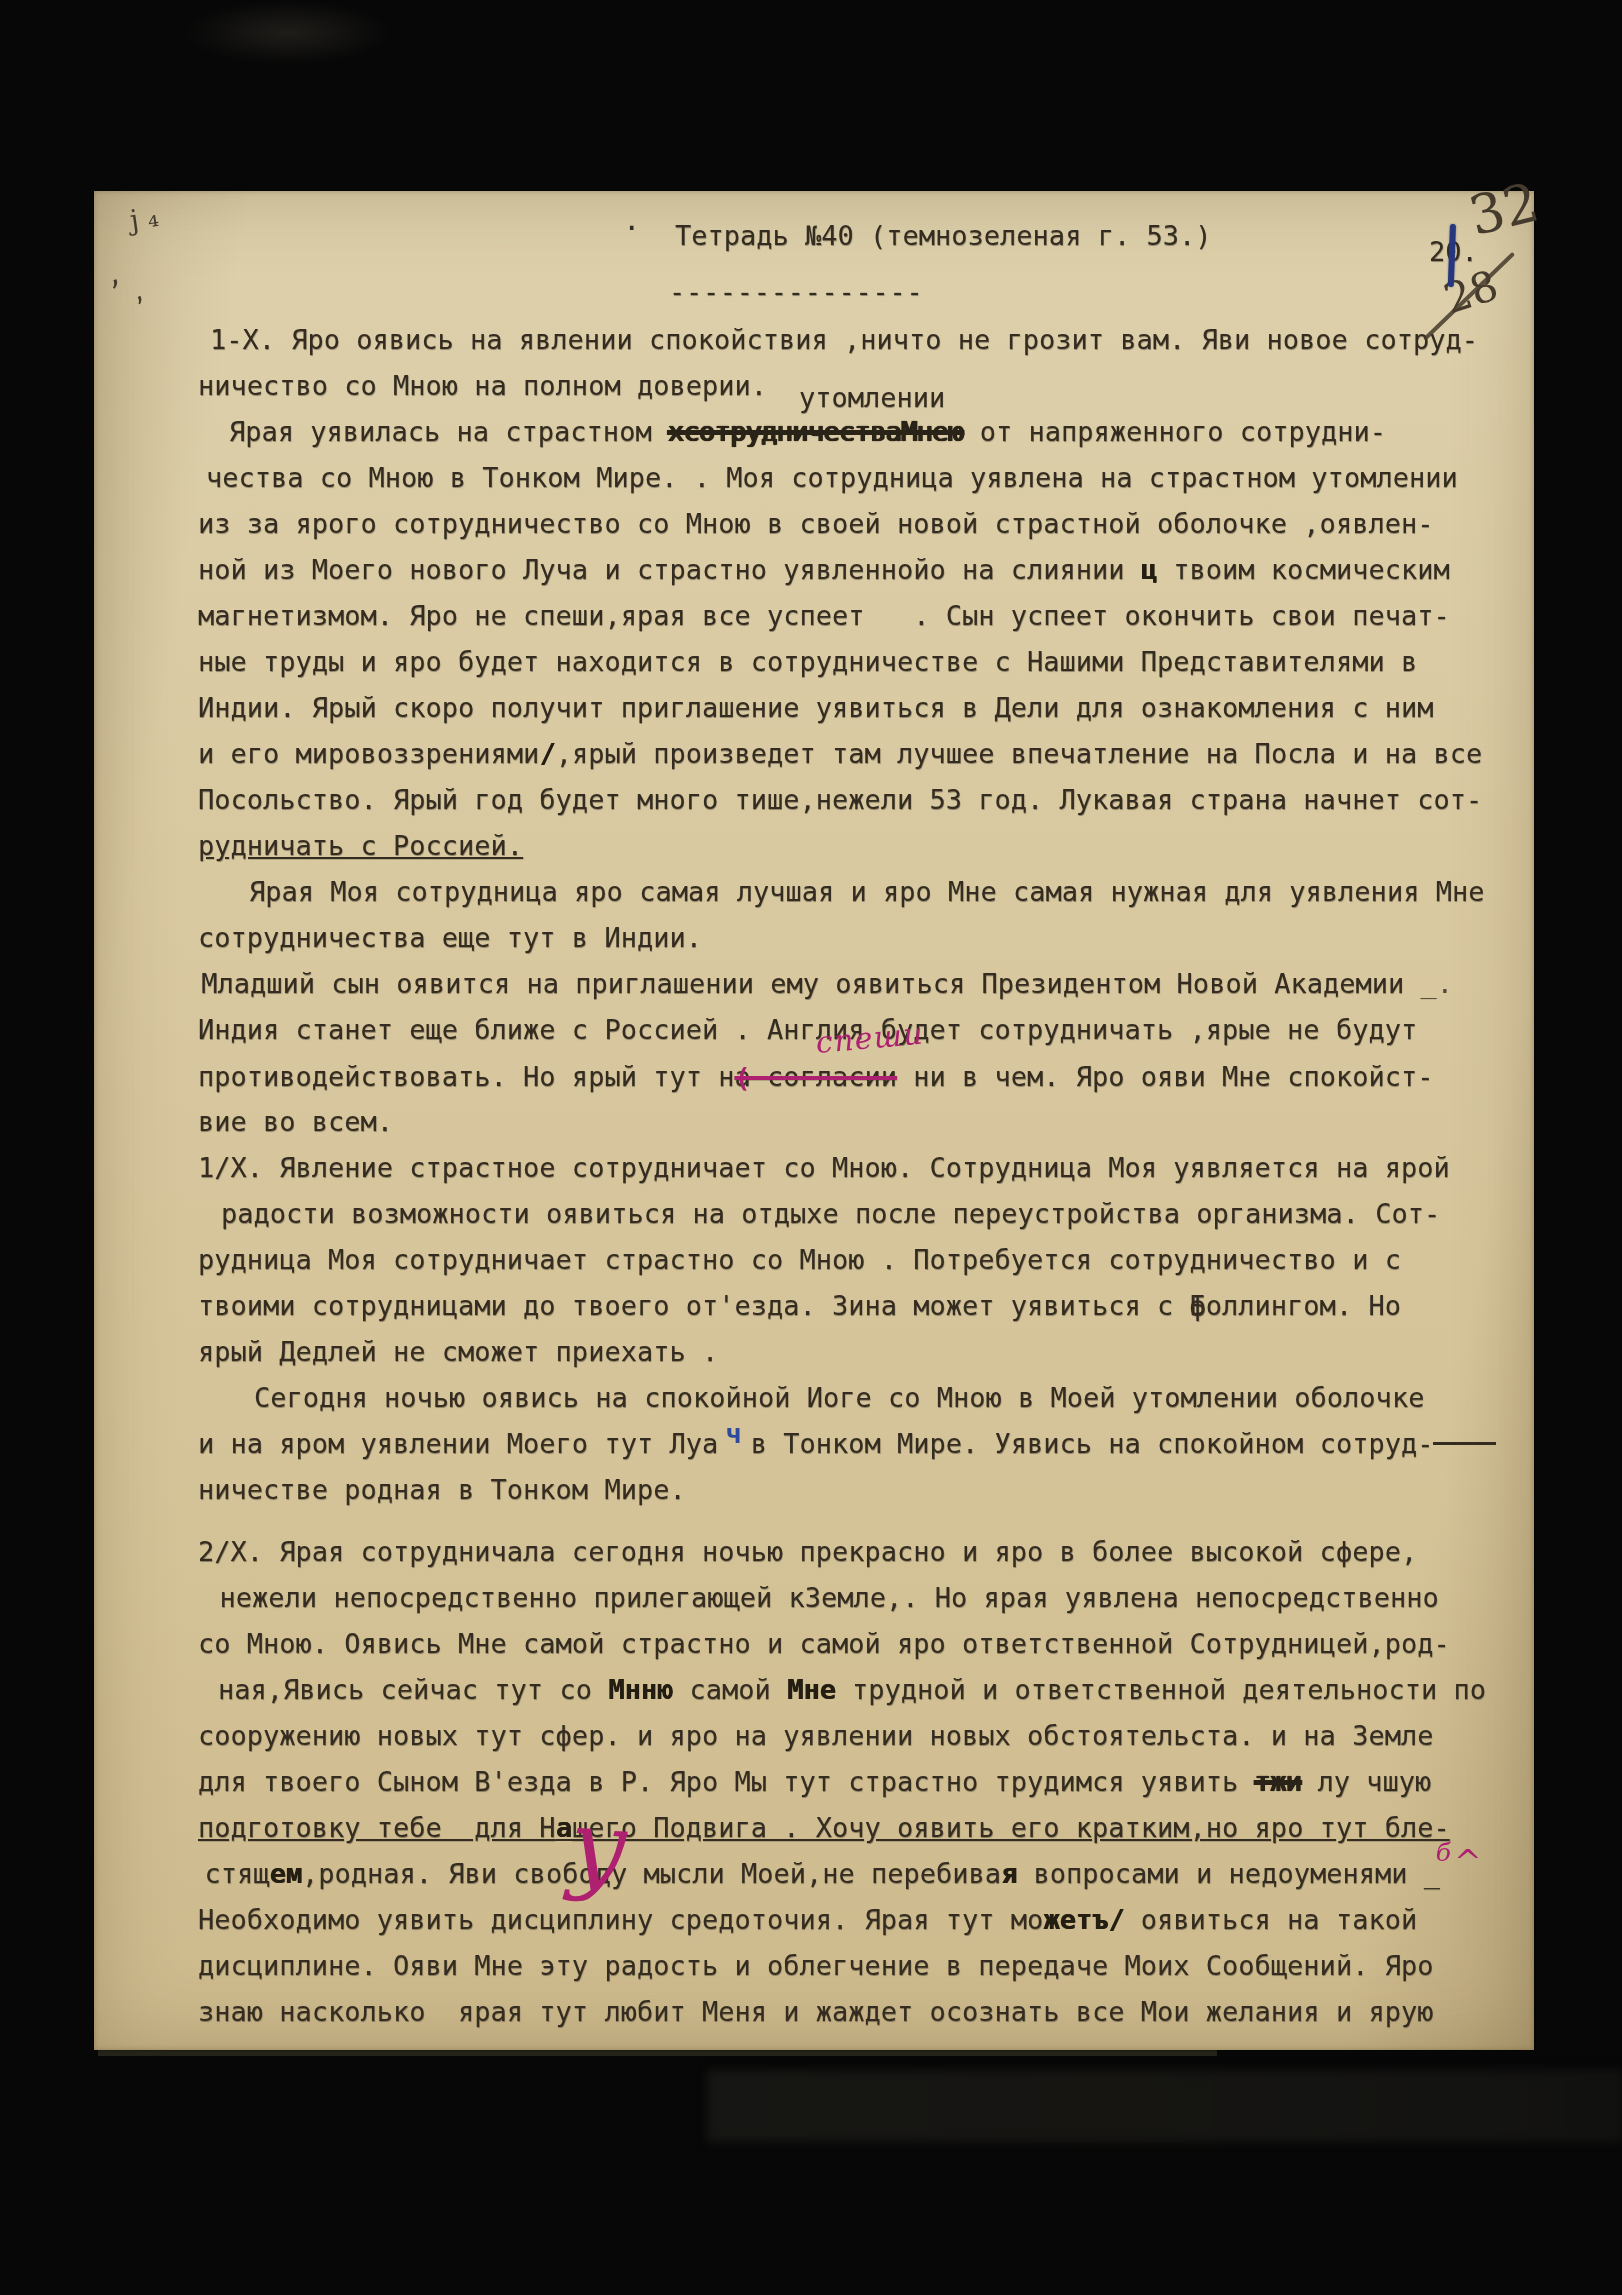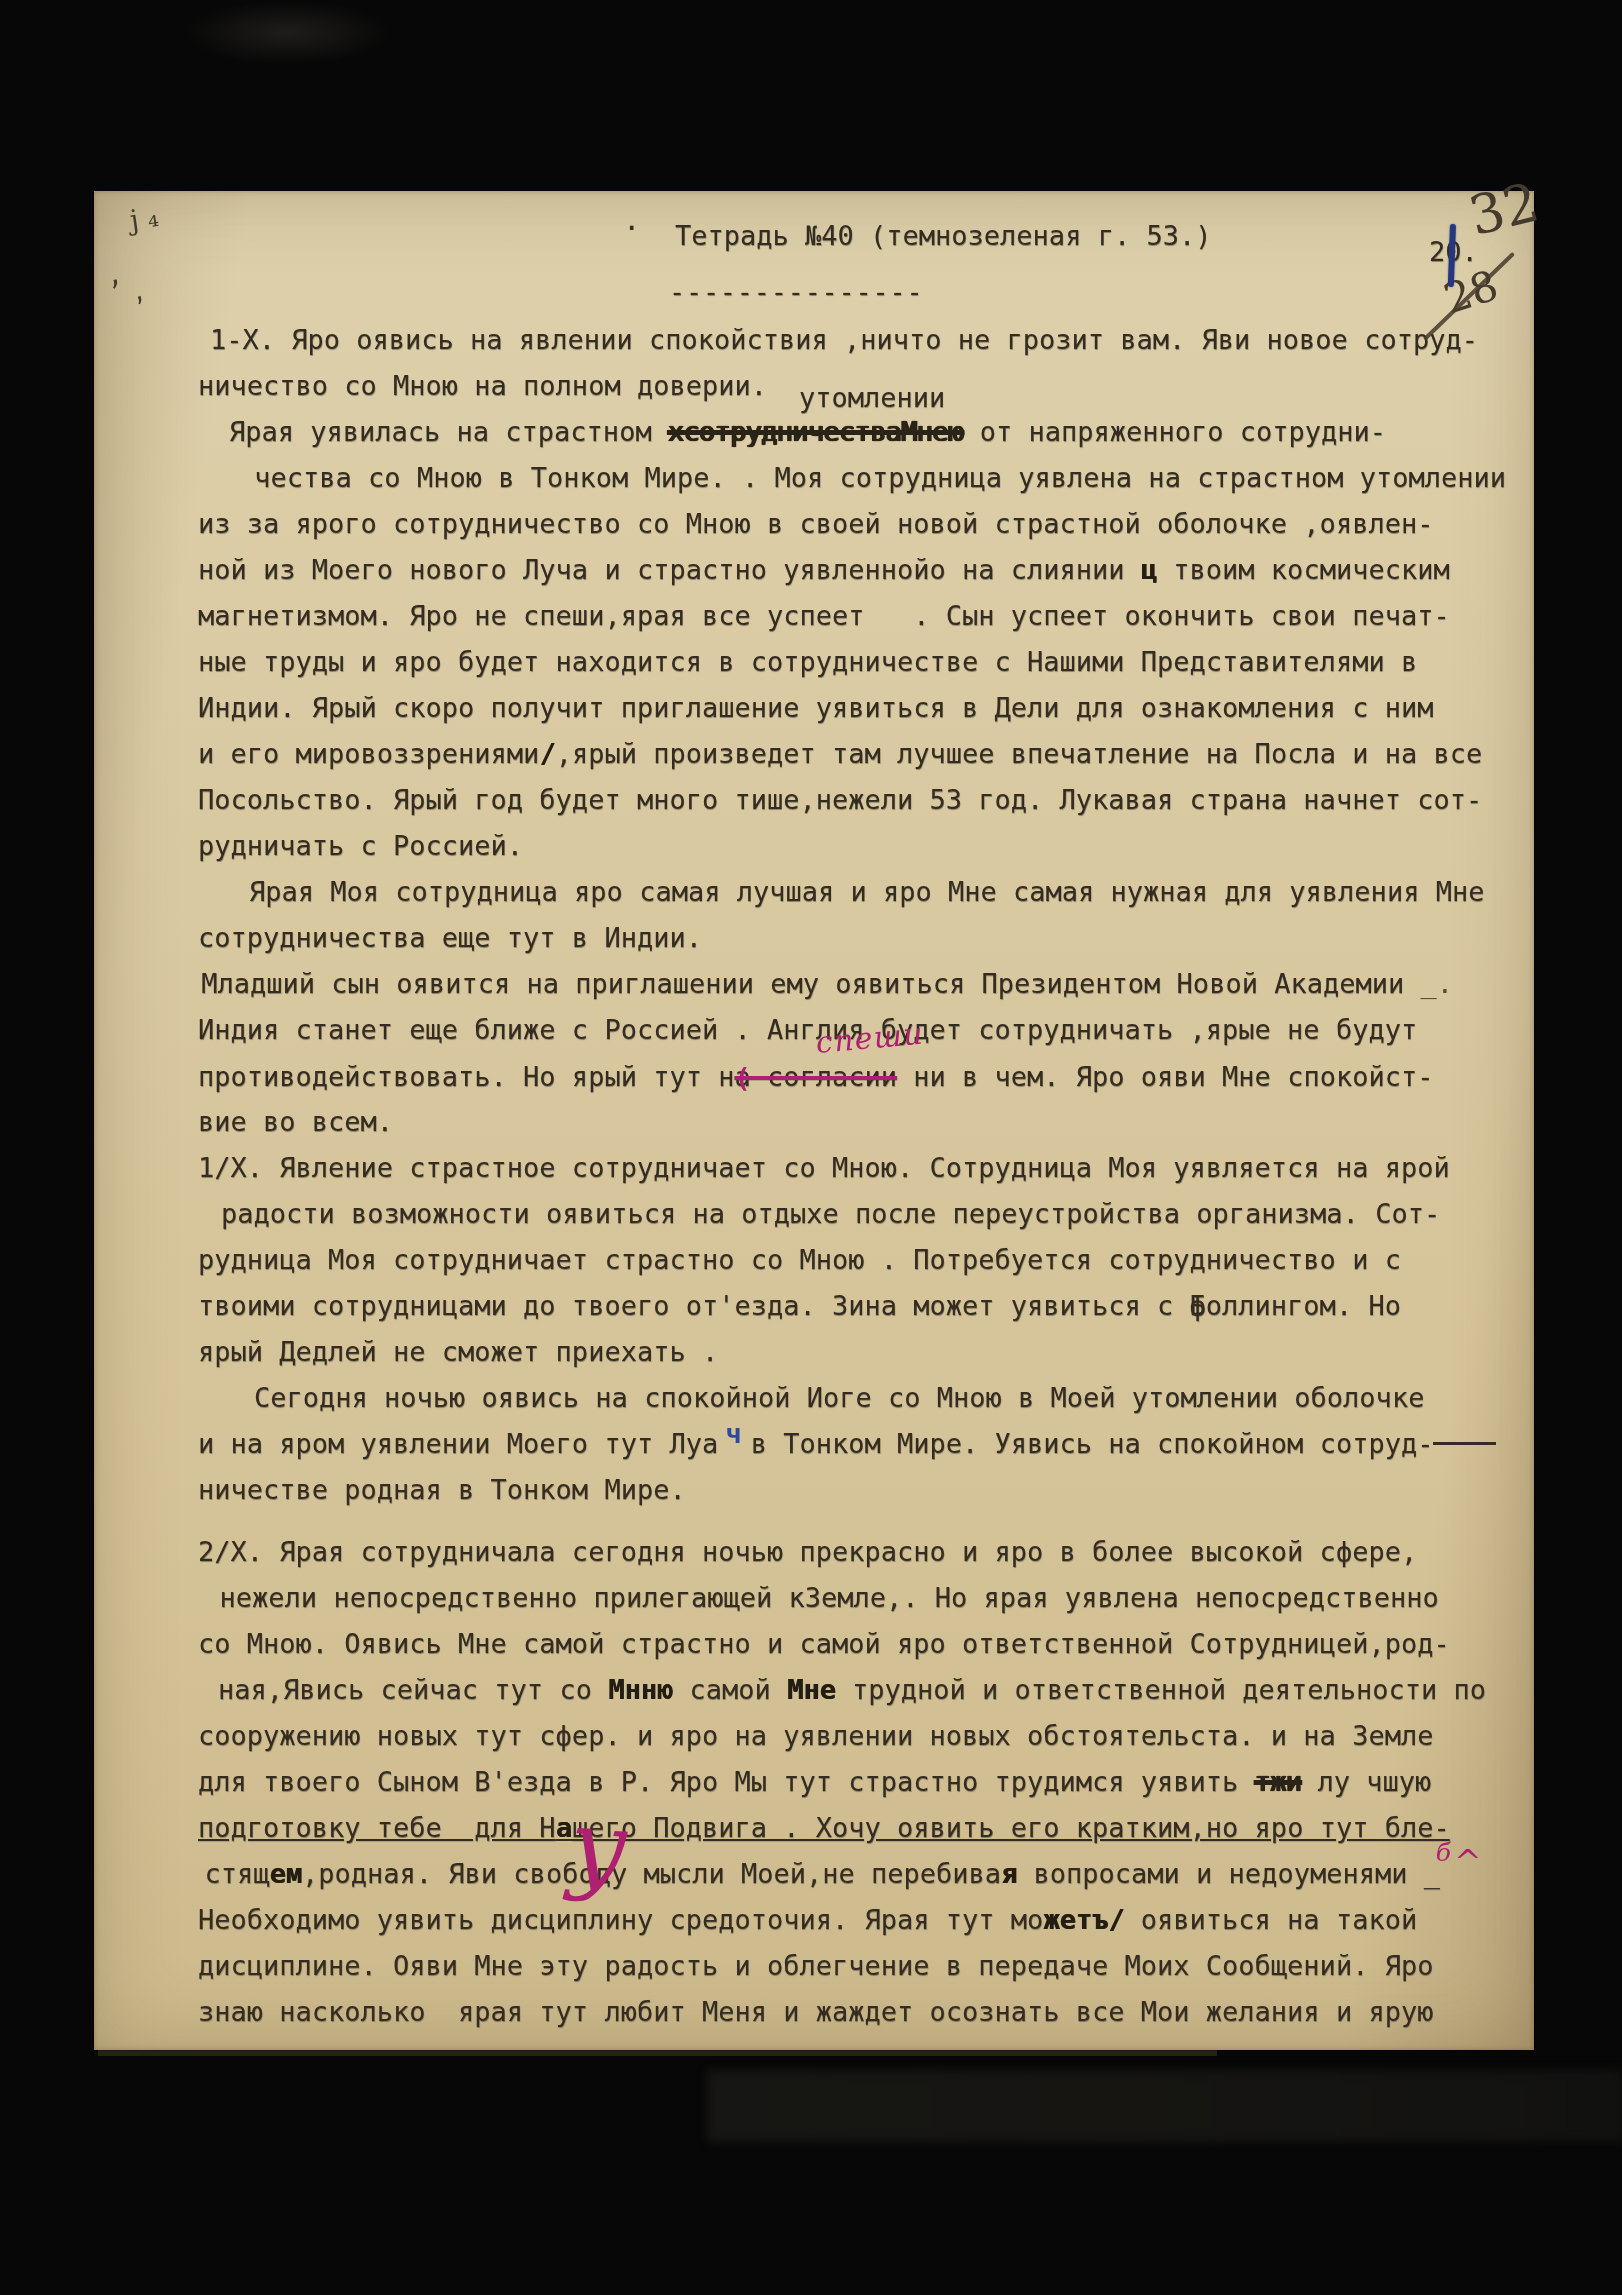--- a/index.html
+++ b/index.html
@@ -98,29 +98,29 @@
   <div id="paper"></div>
 
   <div id="header-title" class="typed">Тетрадь №40 (темнозеленая г. 53.)</div>
   <div id="header-divider" class="typed">---------------</div>
   <div id="page-number" class="typed">20.</div>
 
   <div id="doc-body" class="typed">
       <div class="line" style="margin-left: 12px;"><span class="seg-n">1-Х. Яро оявись на явлении спокойствия ,ничто не грозит вам. Яви новое сотруд-</span></div>
       <div class="line" style="margin-left: 0px;"><span class="seg-n">ничество со Мною на полном доверии.</span></div>
       <div class="line" style="margin-left: 31px;"><span class="seg-n">Ярая уявилась на страстном </span><span class="seg-ta">утомлении</span><span class="seg-x">хсотрудничестваМнею</span><span class="seg-n"> от напряженного сотрудни-</span></div>
-      <div class="line" style="margin-left: 8px; text-align: right;"><span class="seg-n">чества со Мною в Тонком Мире. . Моя сотрудница уявлена на страстном утомлении</span></div>
+      <div class="line" style="margin-left: 8px;"><span class="seg-n">чества со Мною в Тонком Мире. . Моя сотрудница уявлена на страстном утомлении</span></div>
       <div class="line" style="margin-left: 0px;"><span class="seg-n">из за ярого сотрудничество со Мною в своей новой страстной оболочке ,оявлен-</span></div>
       <div class="line" style="margin-left: 0px;"><span class="seg-n">ной из Моего нового Луча и страстно уявленнойо на слиянии </span><span class="seg-b">ц</span><span class="seg-n"> твоим космическим</span></div>
       <div class="line" style="margin-left: 0px;"><span class="seg-n">магнетизмом. Яро не спеши,ярая все успеет   . Сын успеет окончить свои печат-</span></div>
       <div class="line" style="margin-left: 0px;"><span class="seg-n">ные труды и яро будет находится в сотрудничестве с Нашими Представителями в</span></div>
       <div class="line" style="margin-left: 0px;"><span class="seg-n">Индии. Ярый скоро получит приглашение уявиться в Дели для ознакомления с ним</span></div>
       <div class="line" style="margin-left: 0px;"><span class="seg-n">и его мировоззрениями</span><span class="seg-b">/</span><span class="seg-n">,ярый произведет там лучшее впечатление на Посла и на все</span></div>
       <div class="line" style="margin-left: 0px;"><span class="seg-n">Посольство. Ярый год будет много тише,нежели 53 год. Лукавая страна начнет сот-</span></div>
-      <div class="line" style="margin-left: 0px;"><span class="seg-n">рудничать с Россией.</span></div>
+      <div class="line" style="margin-left: 0px; text-decoration: underline;"><span class="seg-n">рудничать с Россией.</span></div>
       <div class="line" style="margin-left: 51px;"><span class="seg-n">Ярая Моя сотрудница яро самая лучшая и яро Мне самая нужная для уявления Мне</span></div>
       <div class="line" style="margin-left: 0px;"><span class="seg-n">сотрудничества еще тут в Индии.</span></div>
       <div class="line" style="margin-left: 3.3px;"><span class="seg-n">Младший сын оявится на приглашении ему оявиться Президентом Новой Академии </span><span class="seg-pen">_.</span></div>
       <div class="line" style="margin-left: 0px;"><span class="seg-n">Индия станет еще ближе с Россией . Англия будет сотрудничать ,ярые не будут</span></div>
       <div class="line" style="margin-left: 0px;"><span class="seg-n">противодействовать. Но ярый тут н</span><span class="seg-ma">спеши</span><span class="seg-mb">(</span><span class="seg-mx">а согласии</span><span class="seg-n"> ни в чем. Яро ояви Мне спокойст-</span></div>
       <div class="line" style="margin-left: 0px;"><span class="seg-n">вие во всем.</span></div>
       <div class="line" style="margin-left: 0px;"><span class="seg-n">1/Х. Явление страстное сотрудничает со Мною. Сотрудница Моя уявляется на ярой</span></div>
       <div class="line" style="margin-left: 23px;"><span class="seg-n">радости возможности оявиться на отдыхе после переустройства организма. Сот-</span></div>
       <div class="line" style="margin-left: 0px;"><span class="seg-n">рудница Моя сотрудничает страстно со Мною . Потребуется сотрудничество и с</span></div>
       <div class="line" style="margin-left: 0px;"><span class="seg-n">твоими сотрудницами до твоего от'езда. Зина может уявиться с </span><span class="seg-ov">ф</span><span class="seg-n">Боллингом. Но</span></div>

